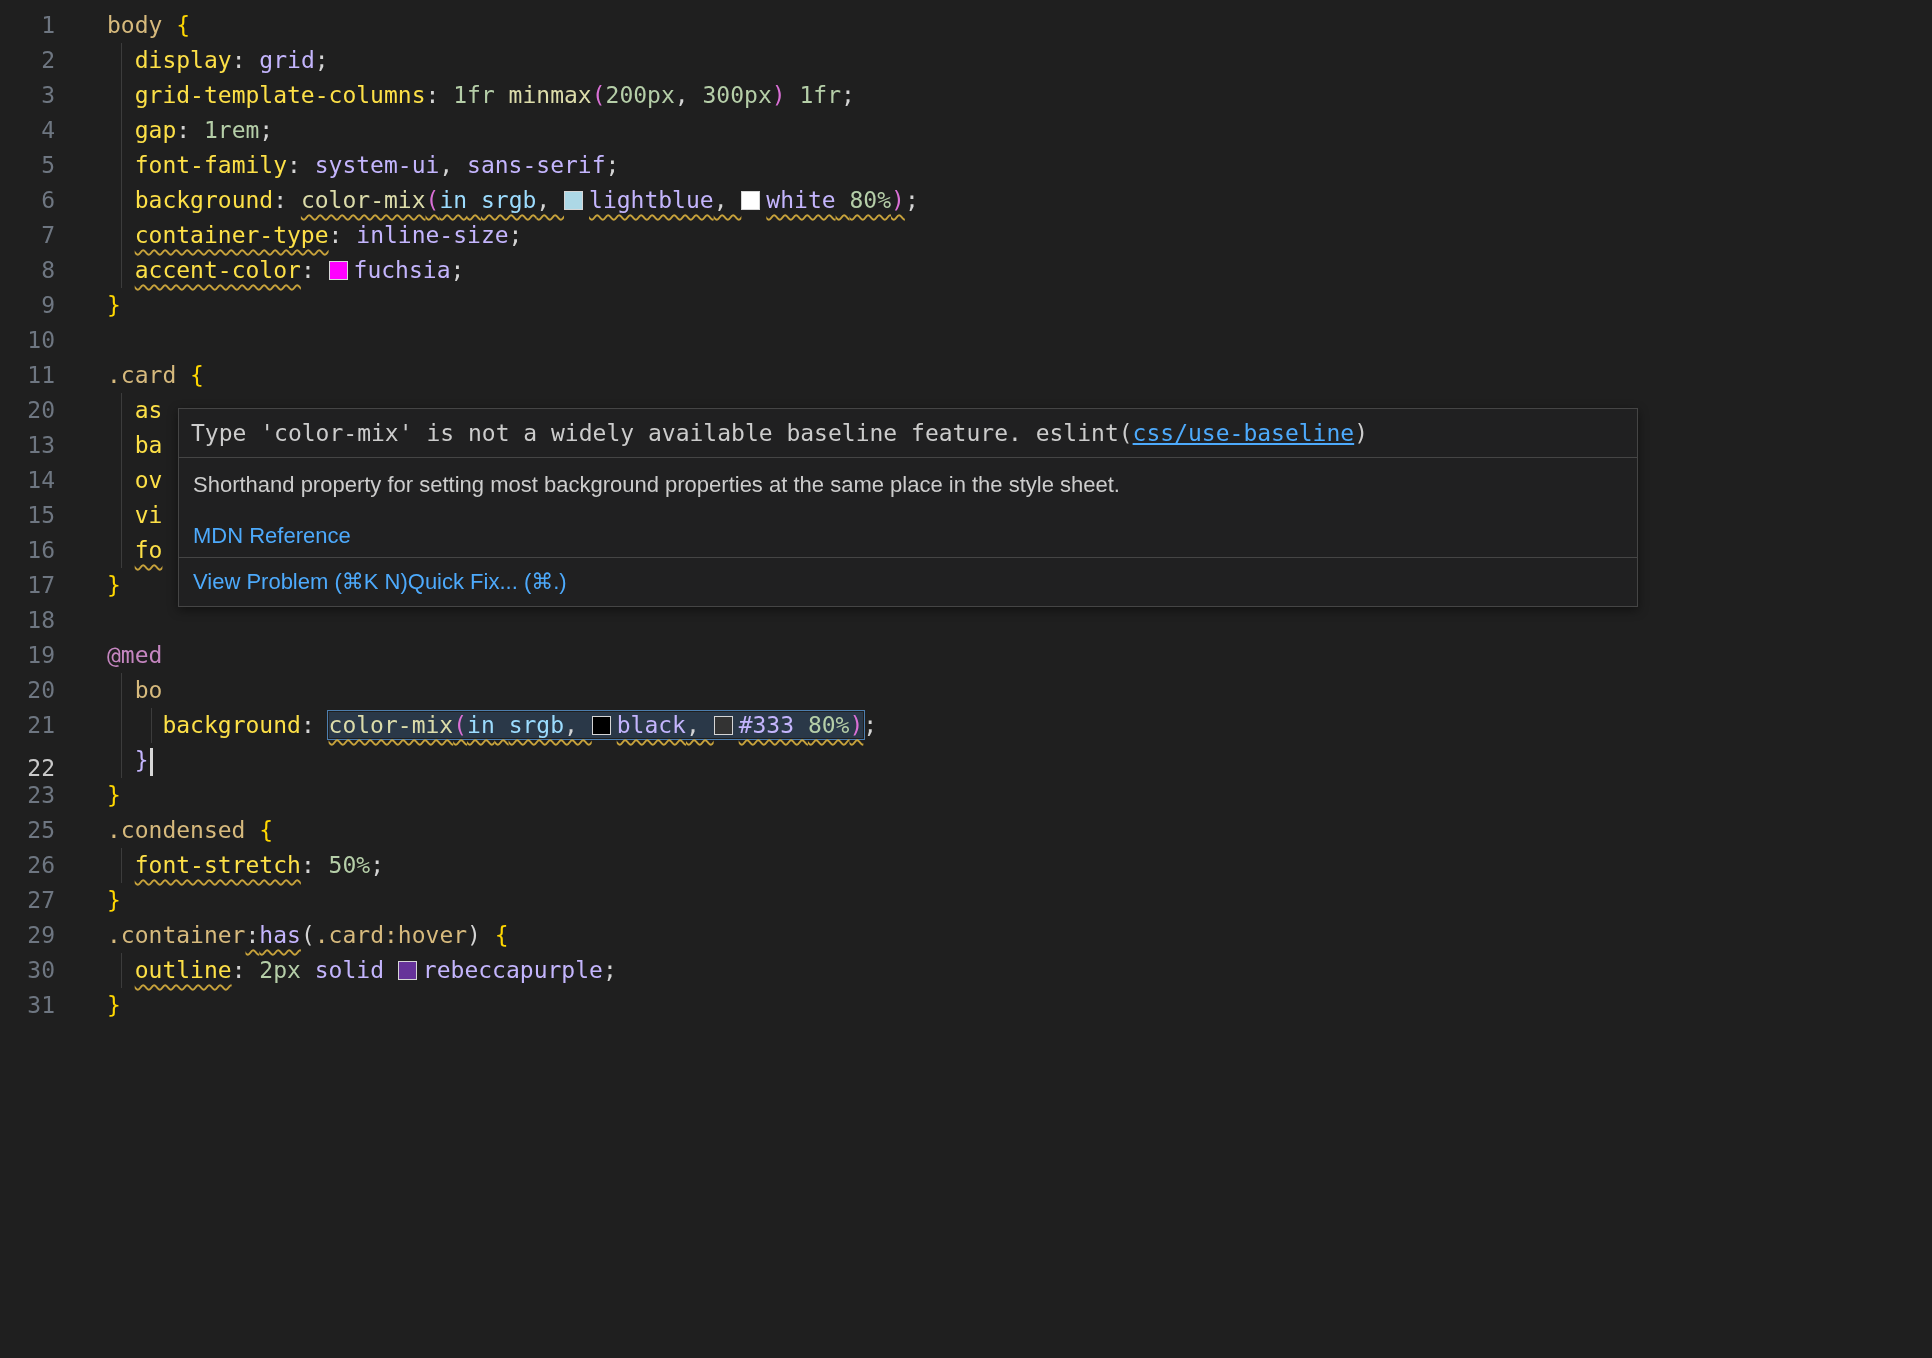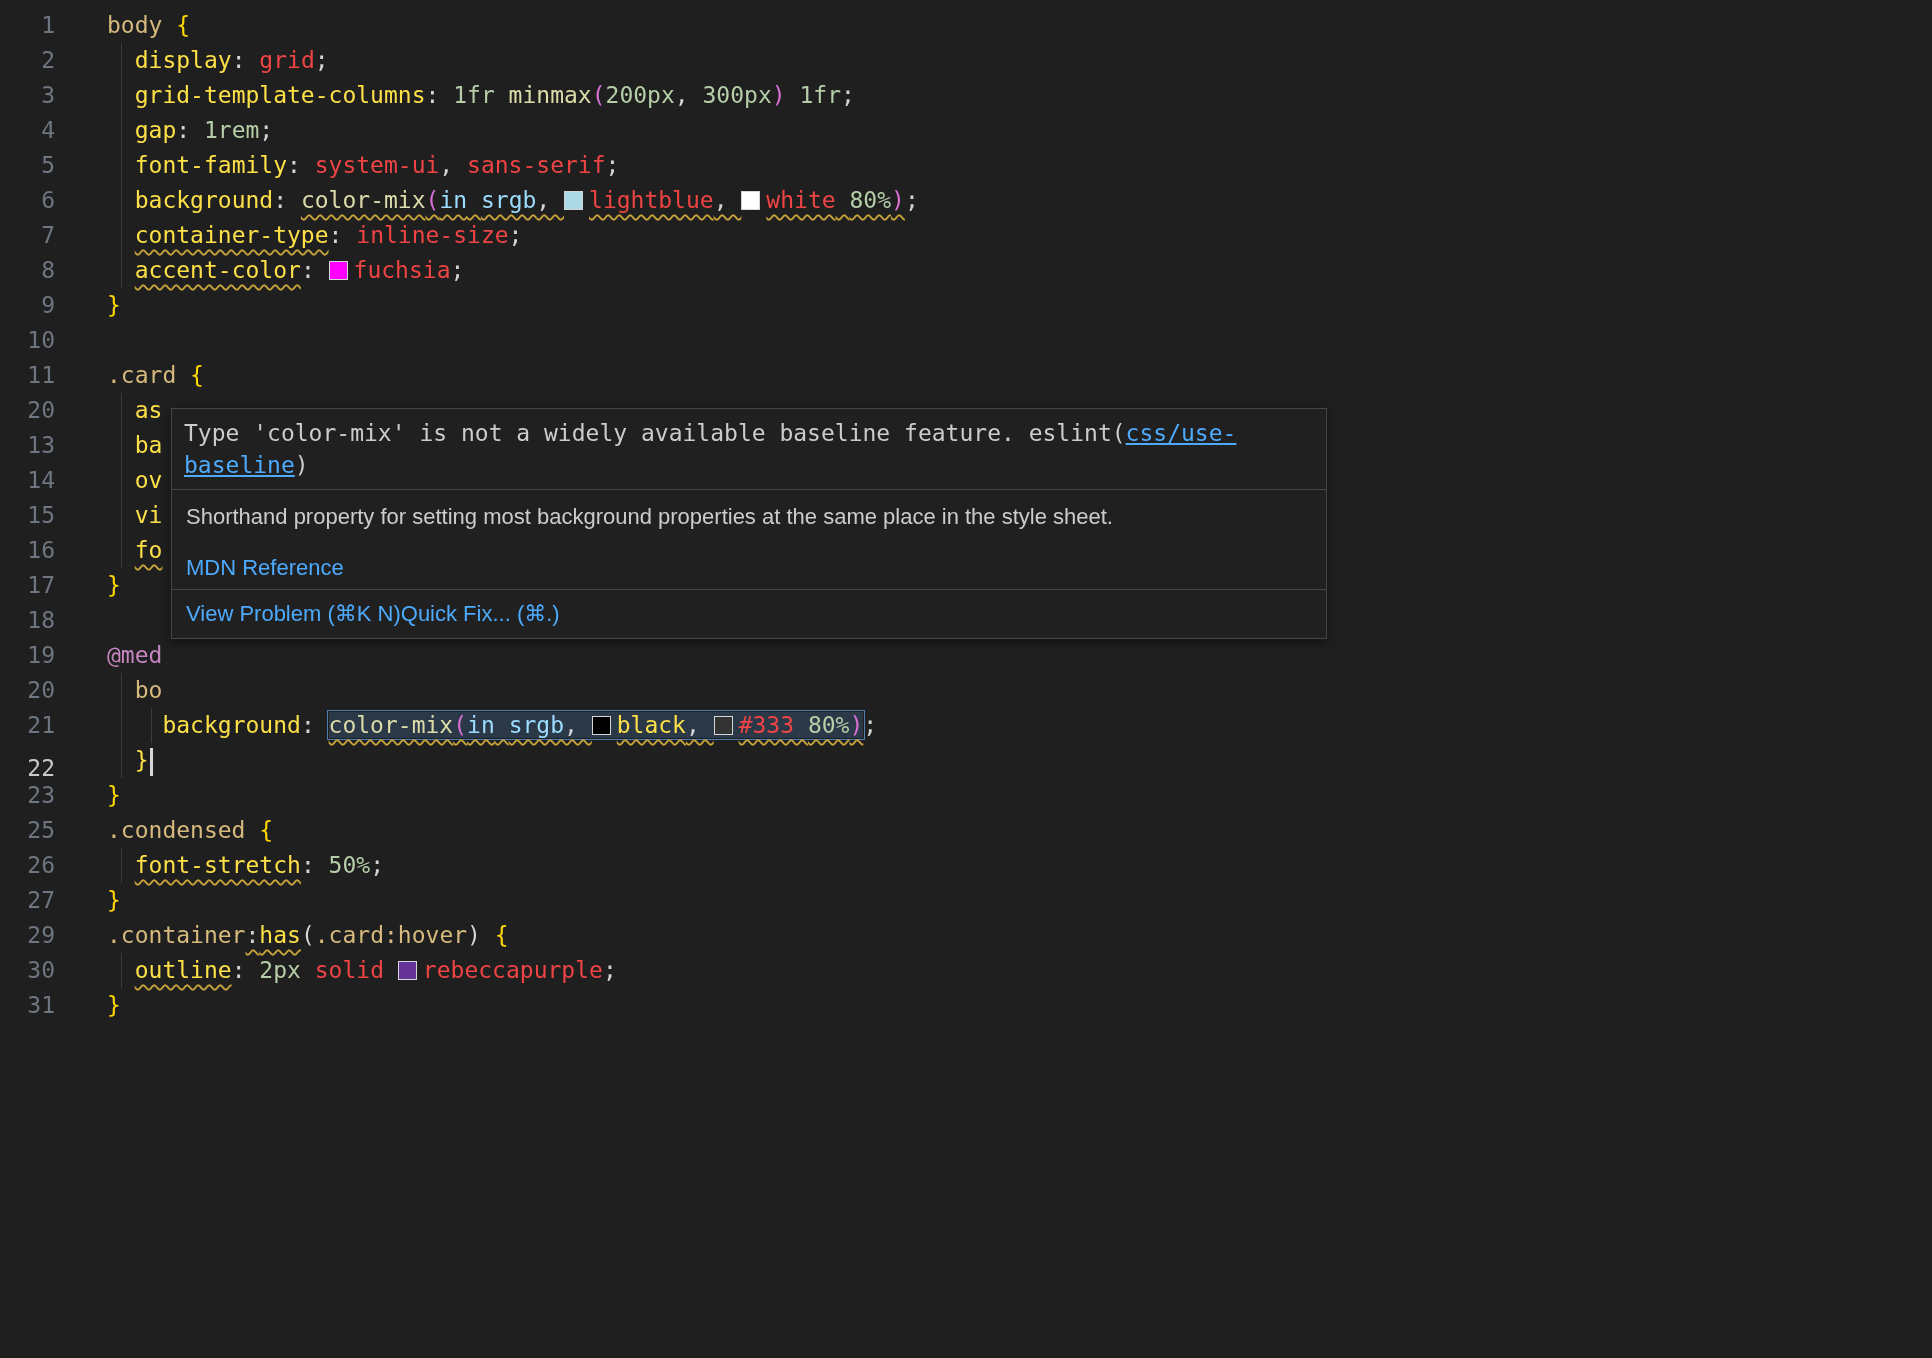--- a/index.html
+++ b/index.html
@@ -23,29 +23,29 @@
   .gutter.active { color:#c9c9c9;margin-top:8px; }
   .code { position:relative; flex:1; }
   .guide {
     position:absolute; top:0; bottom:0; width:1px;
     background:#3c3c3c;
   }
   .tk { position:relative; }
   .sel   { color:#d7ba7d; }
   .prop  { color:#fde047; }
   .punc  { color:#d4d4d4; }
-  .val   { color:#ef4444; }
+  .val   { color:#c4b5fd; }
   .num   { color:#b5cea8; }
   .fn    { color:#dcdcaa; }
   .kw    { color:#9cdcfe; }
   .brace { color:#ffd700; }
   .paren { color:#da70d6; }
   .paren2{ color:#d4d4d4; }
   .at    { color:#c586c0; }
-  .plain { color:#fde047; }
+  .plain { color:#c4b5fd; }
   .sq {
     text-decoration: underline wavy #c7a23b;
     text-decoration-thickness:1.5px;
     text-underline-offset:6px;
     text-decoration-skip-ink:none;
   }
   .hlbox {
     background:rgba(64,110,160,0.32);
     outline:1px solid #4d7eae;
     outline-offset:1px;
@@ -54,21 +54,21 @@
     display:inline-block; width:19px; height:19px;
     border:1.5px solid #d6d6d6; margin-right:6px;
     vertical-align:-2px;
   }
   .caret {
     display:inline-block; width:3px; height:28px;
     background:#d7d7d7; vertical-align:middle; margin-left:1px;
   }
   
   .tooltip {
-    position:absolute; left:171px; top:408px; width:1156px;
+    position:absolute; left:178px; top:408px; width:1460px;
     background:#202021; border:1px solid #454545;
     color:#cccccc; z-index:10;
     box-shadow:0 3px 10px rgba(0,0,0,0.45);
   }
   .tt-warning {
     font-family:"DejaVu Sans Mono", monospace;
     font-size:23px; line-height:32px;
     padding:8px 12px; border-bottom:1px solid #454545;
     white-space:pre-wrap;
   }

